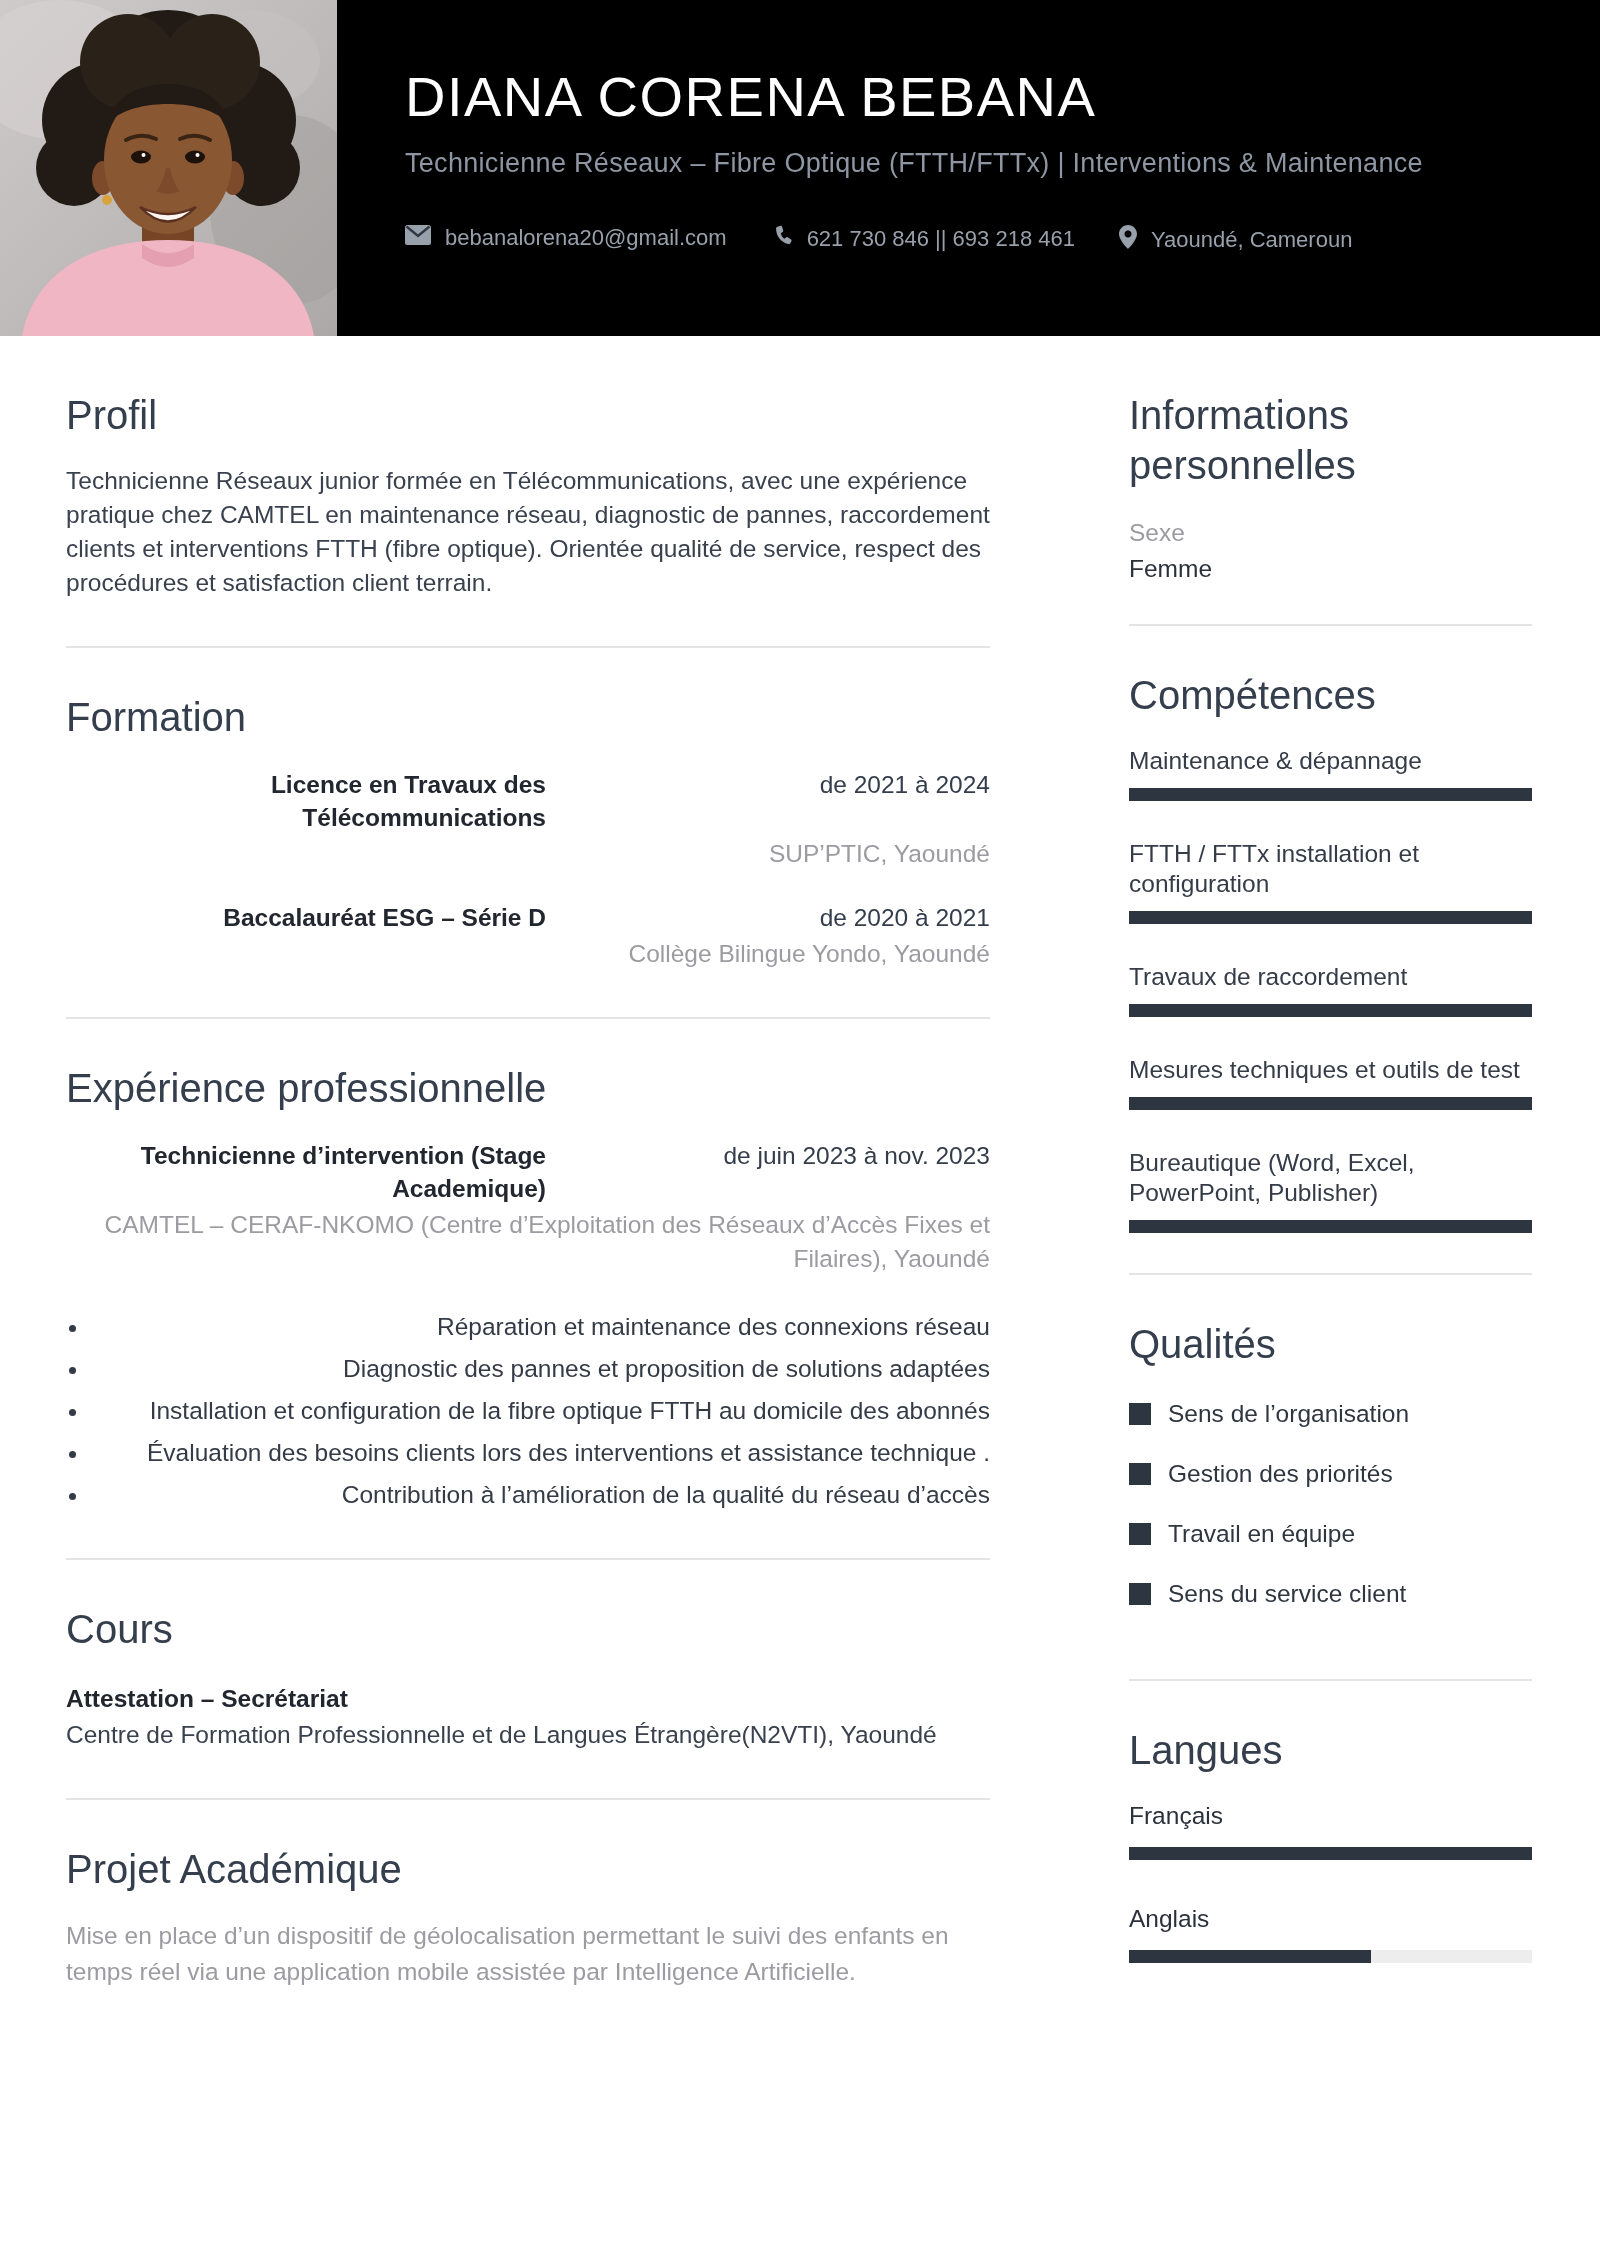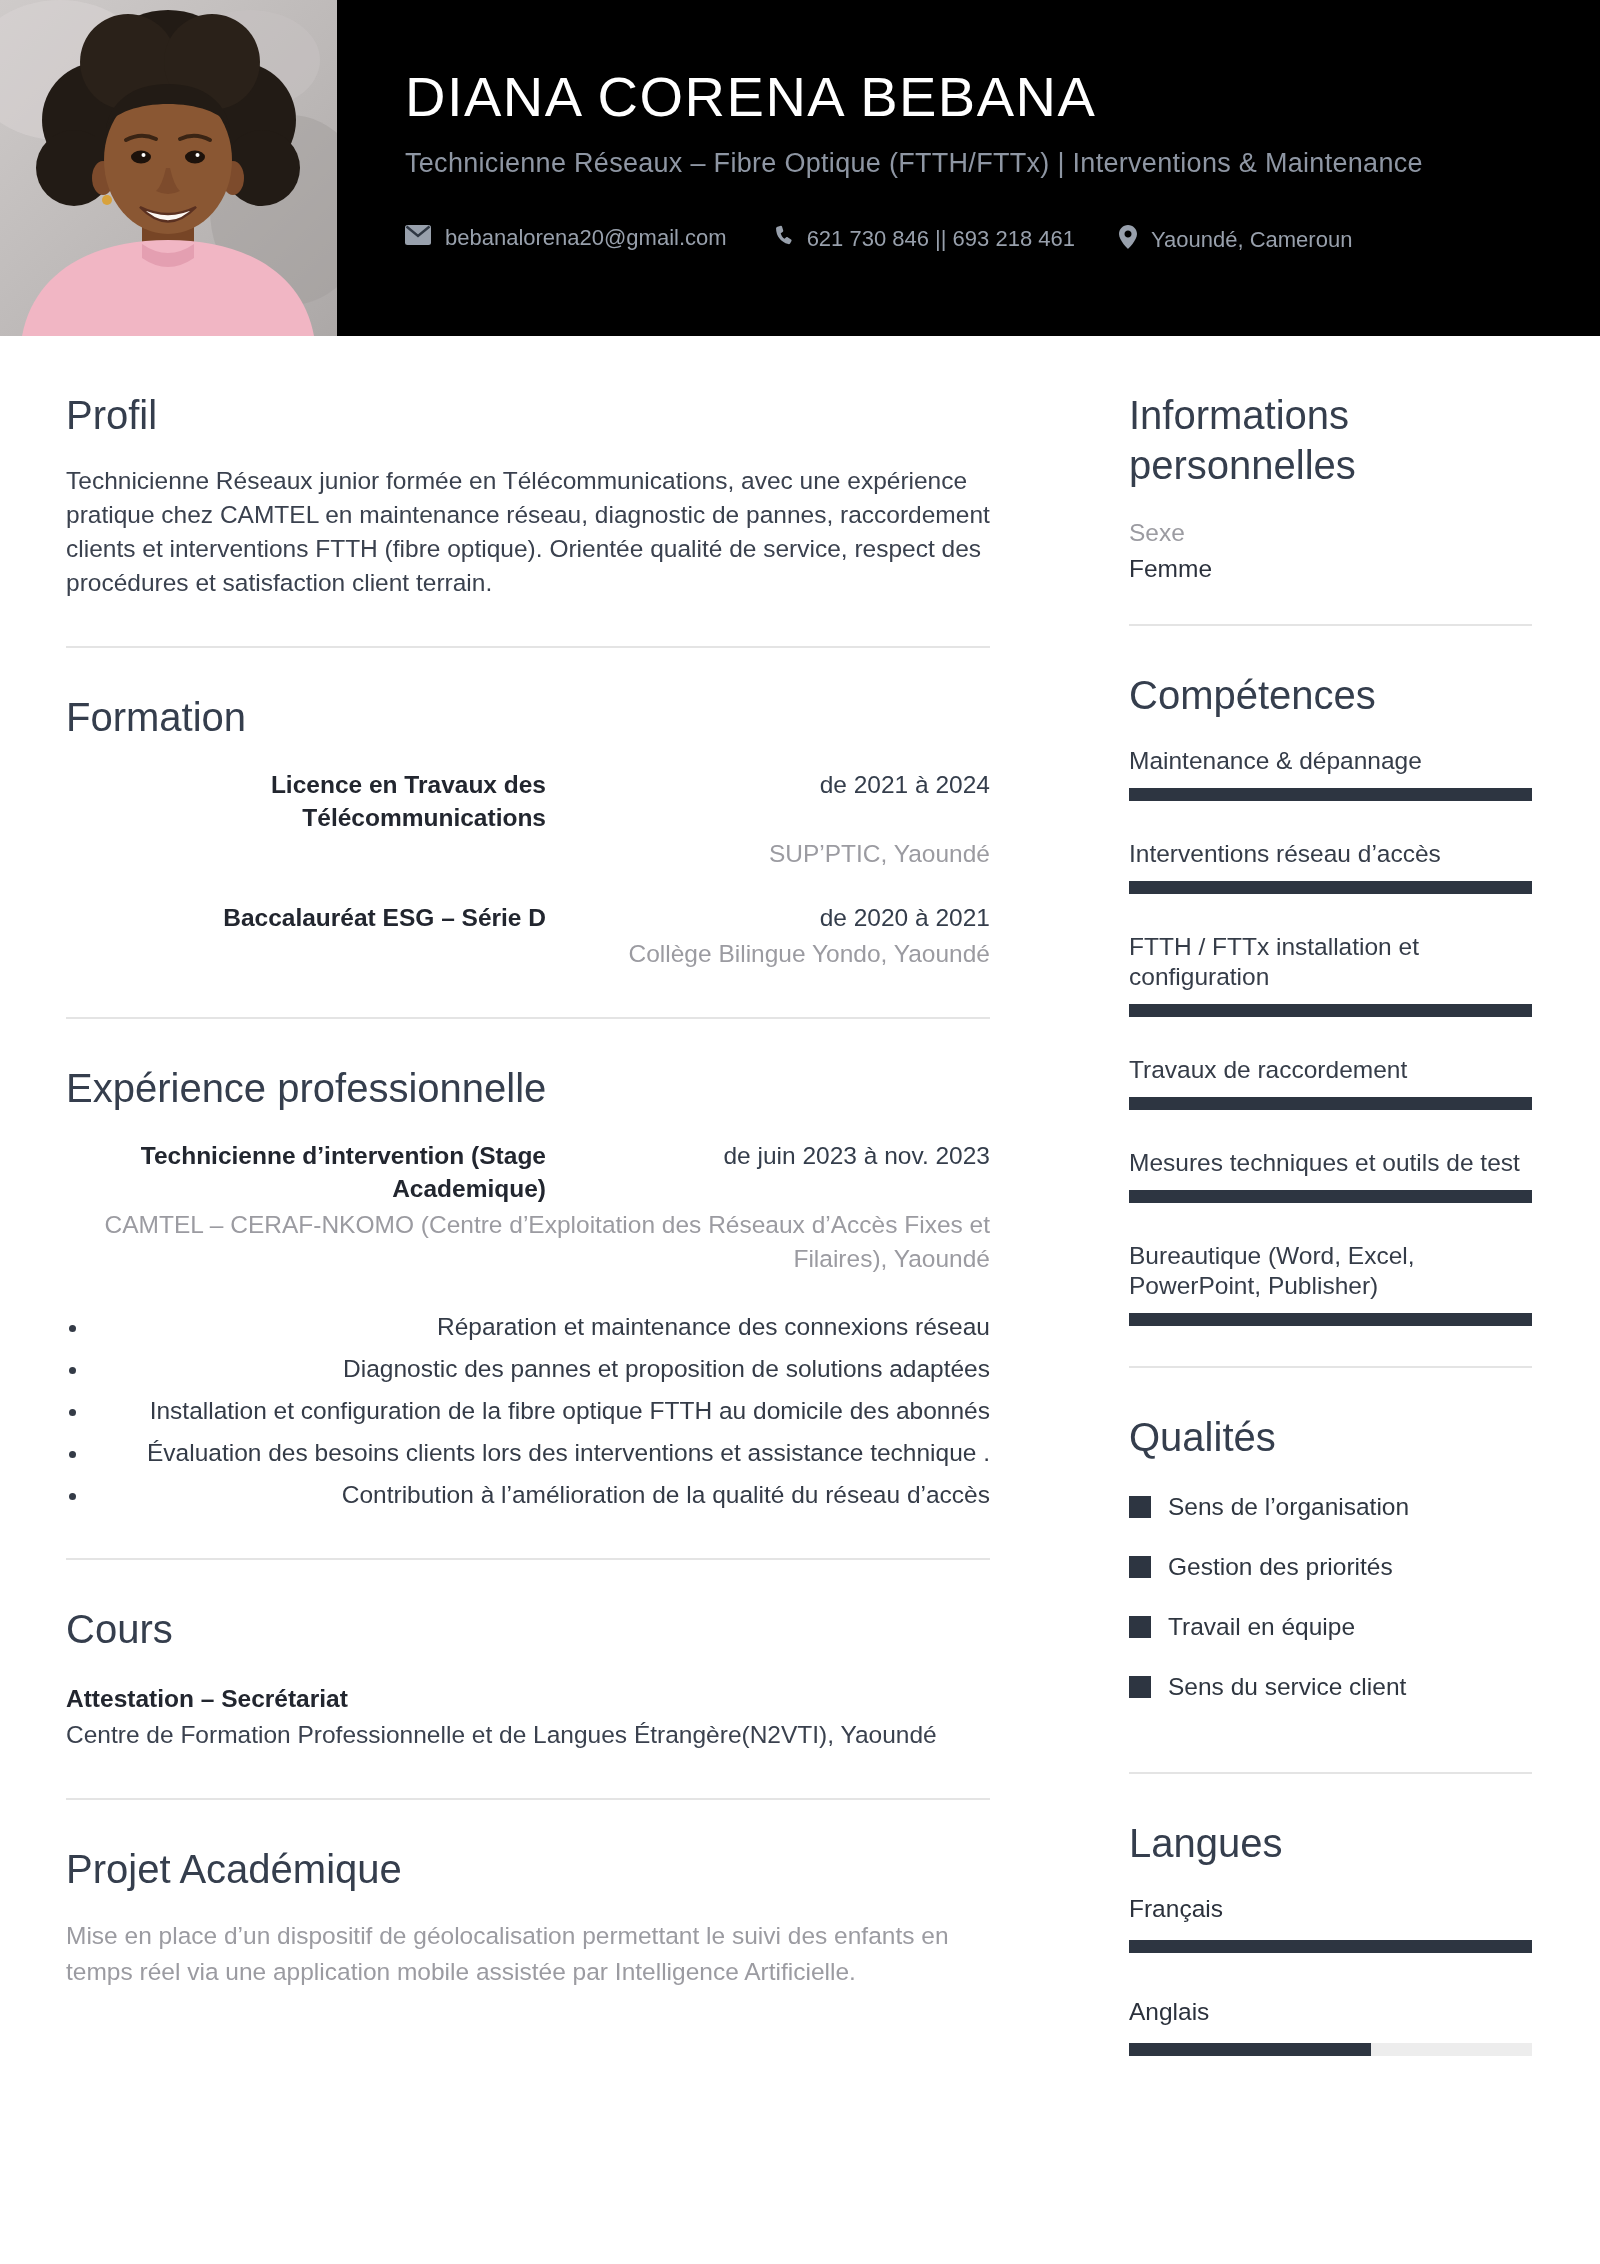--- a/index.html
+++ b/index.html
@@ -236,26 +236,20 @@
       <section>
         <h2 class="sec mt-sec">Compétences</h2>
 
         <div class="skill first">
           <div class="skill-label">Maintenance &amp; dépannage</div>
           <div class="bar-track">
               <div class="bar-fill" style="width: 100%;"></div>
             </div>
         </div>
         <div class="skill">
-          <div class="skill-label">Interventions réseau d’accès</div>
-          <div class="bar-track">
-              <div class="bar-fill" style="width: 100%;"></div>
-            </div>
-        </div>
-        <div class="skill">
           <div class="skill-label">FTTH / FTTx installation et configuration</div>
           <div class="bar-track">
               <div class="bar-fill" style="width: 100%;"></div>
             </div>
         </div>
         <div class="skill">
           <div class="skill-label">Travaux de raccordement</div>
           <div class="bar-track">
               <div class="bar-fill" style="width: 100%;"></div>
             </div>

